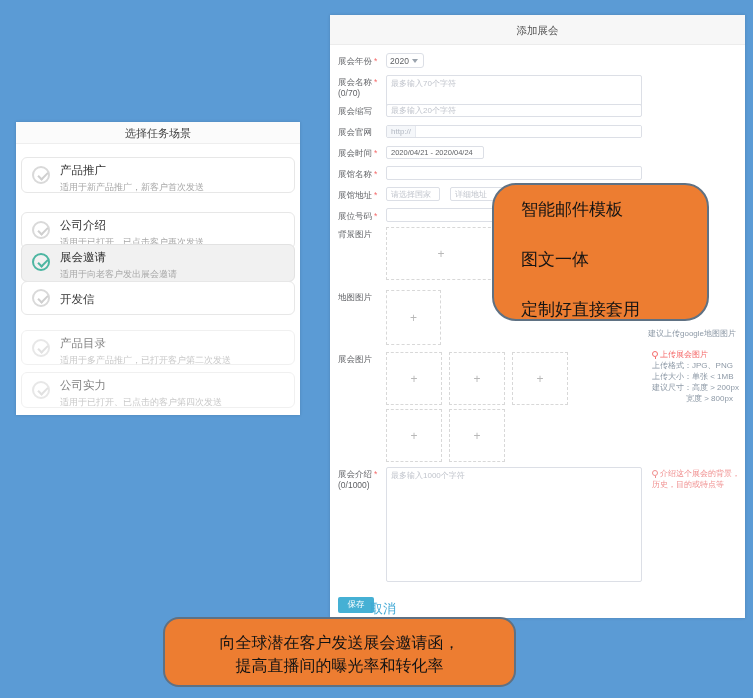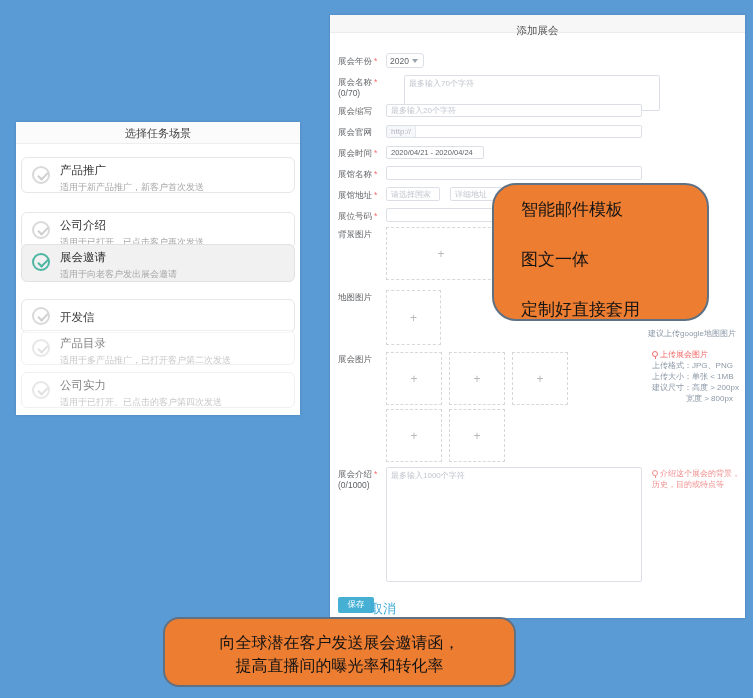--- a/index.html
+++ b/index.html
@@ -23,21 +23,21 @@
          border-radius:50%; }
   .card.solo .chk { top:7px; }
   .chk::after { content:""; position:absolute; left:4px; top:4px; width:8px; height:4px;
                 border-left:2px solid #cfcfcf; border-bottom:2px solid #cfcfcf; transform:rotate(-45deg); }
   .card.sel .chk { border-color:#4db6a2; }
   .card.sel .chk::after { border-color:#4db6a2; }
 
   
   .formp { position:absolute; left:330px; top:15px; width:415px; height:603px; background:#fff;
            box-shadow:0 0 3px rgba(0,0,0,.15); }
-  .fp-header { height:18px; line-height:30px; text-align:center; font-size:10.5px; color:#555;
+  .fp-header { height:30px; line-height:30px; text-align:center; font-size:10.5px; color:#555;
                background:#f7f7f7; border-bottom:1px solid #ececec; }
   .lbl { position:absolute; left:8px; width:46px; font-size:8.5px; color:#606266; line-height:11px; }
   .req { color:#f56c6c; margin-left:2px; }
   .ctl { position:absolute; left:56px; }
   .inp { border:1px solid #dcdfe6; border-radius:2px; background:#fff; font-size:8px; color:#606266;
          padding:0 4px; width:256px; height:13px; font-family:inherit; }
   .inp::placeholder, textarea::placeholder { color:#c0c4cc; }
   textarea.inp { resize:none; padding:3px 4px; line-height:10px; }
   .select { width:38px; height:15px; border:1px solid #dcdfe6; border-radius:3px; display:flex;
             align-items:center; padding:0 3px; font-size:8.5px; color:#606266; gap:3px; }
@@ -89,21 +89,21 @@
       <div class="t">公司介绍</div>
       <div class="s">适用于已打开、已点击客户再次发送</div>
     </div>
 
     <div class="card sel" style="top:122px;height:38px">
       <span class="chk"></span>
       <div class="t">展会邀请</div>
       <div class="s">适用于向老客户发出展会邀请</div>
     </div>
 
-    <div class="card solo" style="top:177px;height:34px">
+    <div class="card solo" style="top:159px;height:34px">
       <span class="chk"></span>
       <div class="t">开发信</div>
     </div>
 
     <div class="card dis" style="top:208px;height:35px">
       <span class="chk"></span>
       <div class="t">产品目录</div>
       <div class="s">适用于多产品推广，已打开客户第二次发送</div>
     </div>
 
@@ -117,21 +117,21 @@
   <section class="formp">
     <div class="fp-header">添加展会</div>
 
     <span class="lbl" style="top:41px"><span>展会年份</span><span class="req">*</span></span>
     <div class="ctl select" style="top:38px">
       <span>2020</span>
       <span class="arrow"></span>
     </div>
 
     <span class="lbl" style="top:62px"><span>展会名称</span><span class="req">*</span><br><span>(0/70)</span></span>
-    <textarea class="ctl inp" style="top: 60px; height: 36px; margin-left: 18px;" placeholder="最多输入70个字符"></textarea>
+    <textarea class="ctl inp" style="top: 60px; height: 36px;" placeholder="最多输入70个字符"></textarea>
 
     <span class="lbl" style="top:91px">展会缩写</span>
     <input class="ctl inp" style="top: 89px;" placeholder="最多输入20个字符">
 
     <span class="lbl" style="top:112px">展会官网</span>
     <div class="ctl urlbox" style="top:110px">
       <span class="urlpre">http://</span>
       <input style="">
     </div>
 

